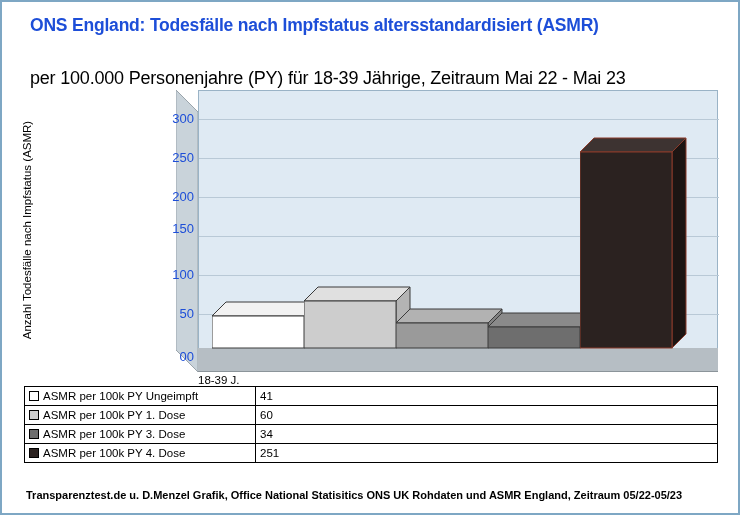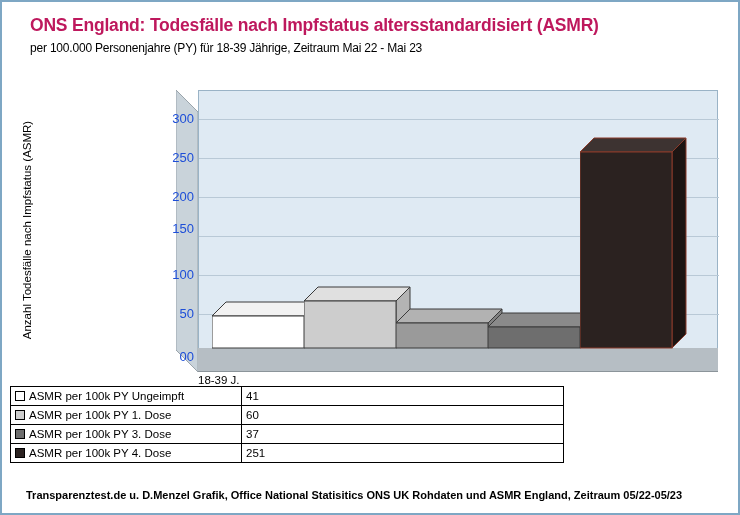--- a/index.html
+++ b/index.html
@@ -21,32 +21,33 @@
   }
   .title-block {
     position: absolute;
     left: 28px;
     top: 12px;
     width: 690px;
   }
   .title-line1 {
     font-size: 17.5px;
     font-weight: bold;
-    color: #be185d;
+    color: #1d4ed8;
     letter-spacing: -0.2px;
     line-height: 23px;
     white-space: nowrap;
   }
   .title-line2 {
-    font-size: 12px;
+    font-size: 18px;
     font-weight: normal;
     color: #000000;
     letter-spacing: -0.2px;
     line-height: 23px;
     white-space: nowrap;
+    margin-top: 30px;
   }
   .ytitle-wrap {
     position: absolute;
     left: 14px;
     top: 90px;
     width: 20px;
     height: 285px;
   }
   .ytitle-inner {
     position: absolute;
@@ -125,23 +126,23 @@
     left: 196px;
     top: 372px;
     width: 520px;
     font-size: 11.5px;
     color: #000;
   }
 
   
   .legend {
     position: absolute;
-    left: 8px;
+    left: 22px;
     top: 384px;
-    width: 554px;
+    width: 694px;
     border-collapse: collapse;
     font-size: 11.5px;
   }
   .legend td {
     border: 1px solid #000000;
     height: 18px;
     padding: 0 4px;
     color: #000;
     line-height: 16px;
   }
@@ -276,21 +277,21 @@
       <tr>
         <td class="lab">
           <span class="swatch" style="background:#cdcdcd;"></span><span>ASMR per 100k PY 1. Dose</span>
         </td>
         <td class="val">60</td>
       </tr>
       <tr>
         <td class="lab">
           <span class="swatch" style="background:#6e6e6e;"></span><span>ASMR per 100k PY 3. Dose</span>
         </td>
-        <td class="val">37</td>
+        <td class="val">34</td>
       </tr>
       <tr>
         <td class="lab">
           <span class="swatch" style="background:#2b2220;"></span><span>ASMR per 100k PY 4. Dose</span>
         </td>
         <td class="val">251</td>
       </tr>
     </tbody>
   </table>
 

